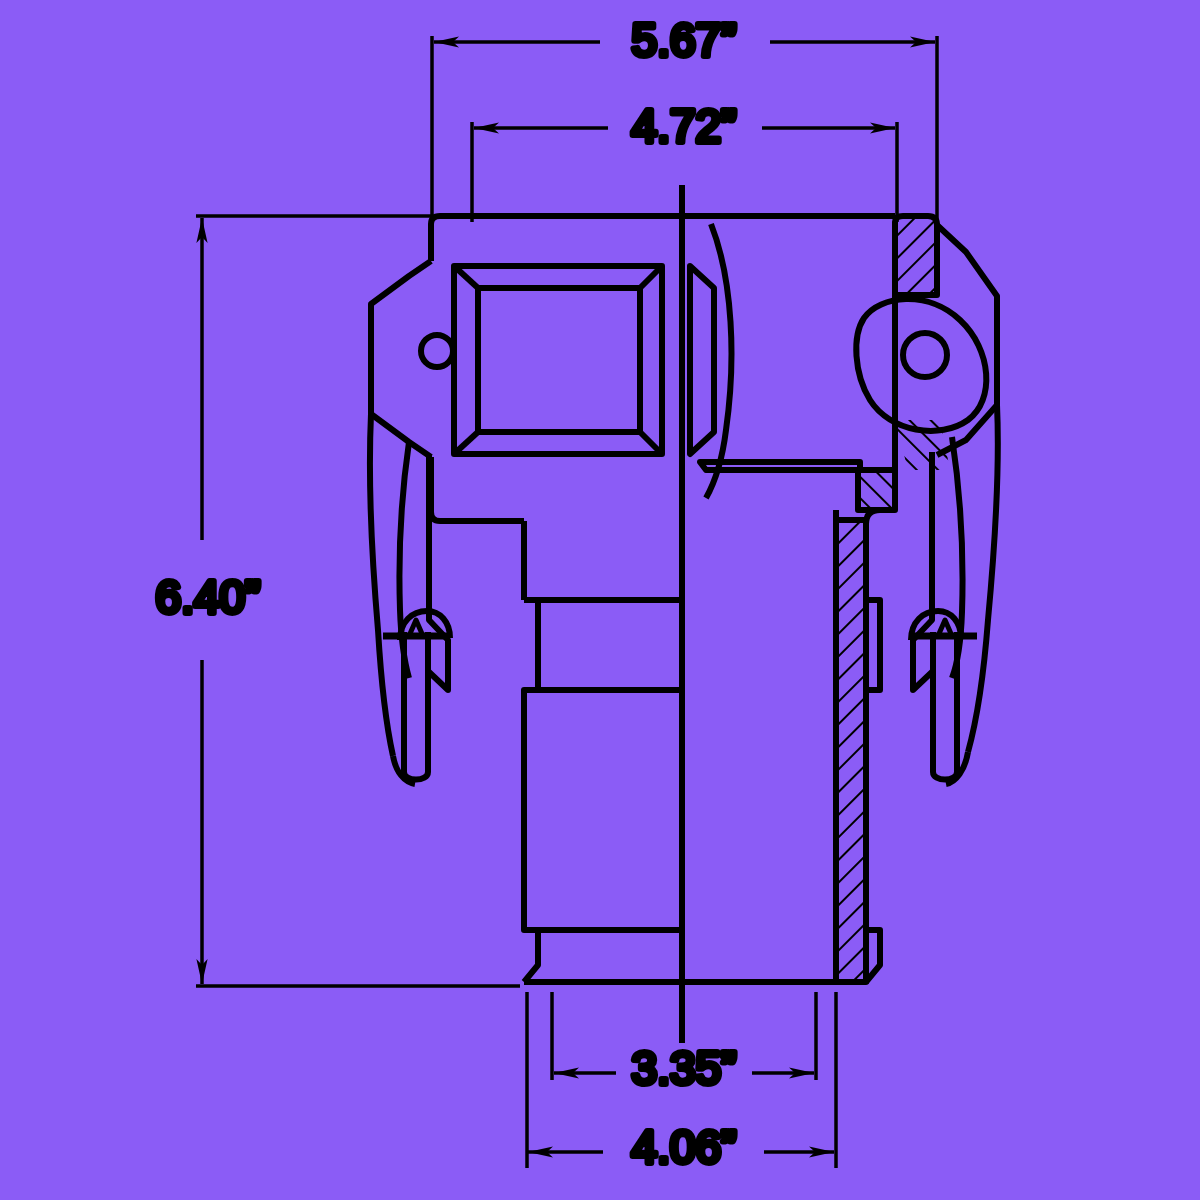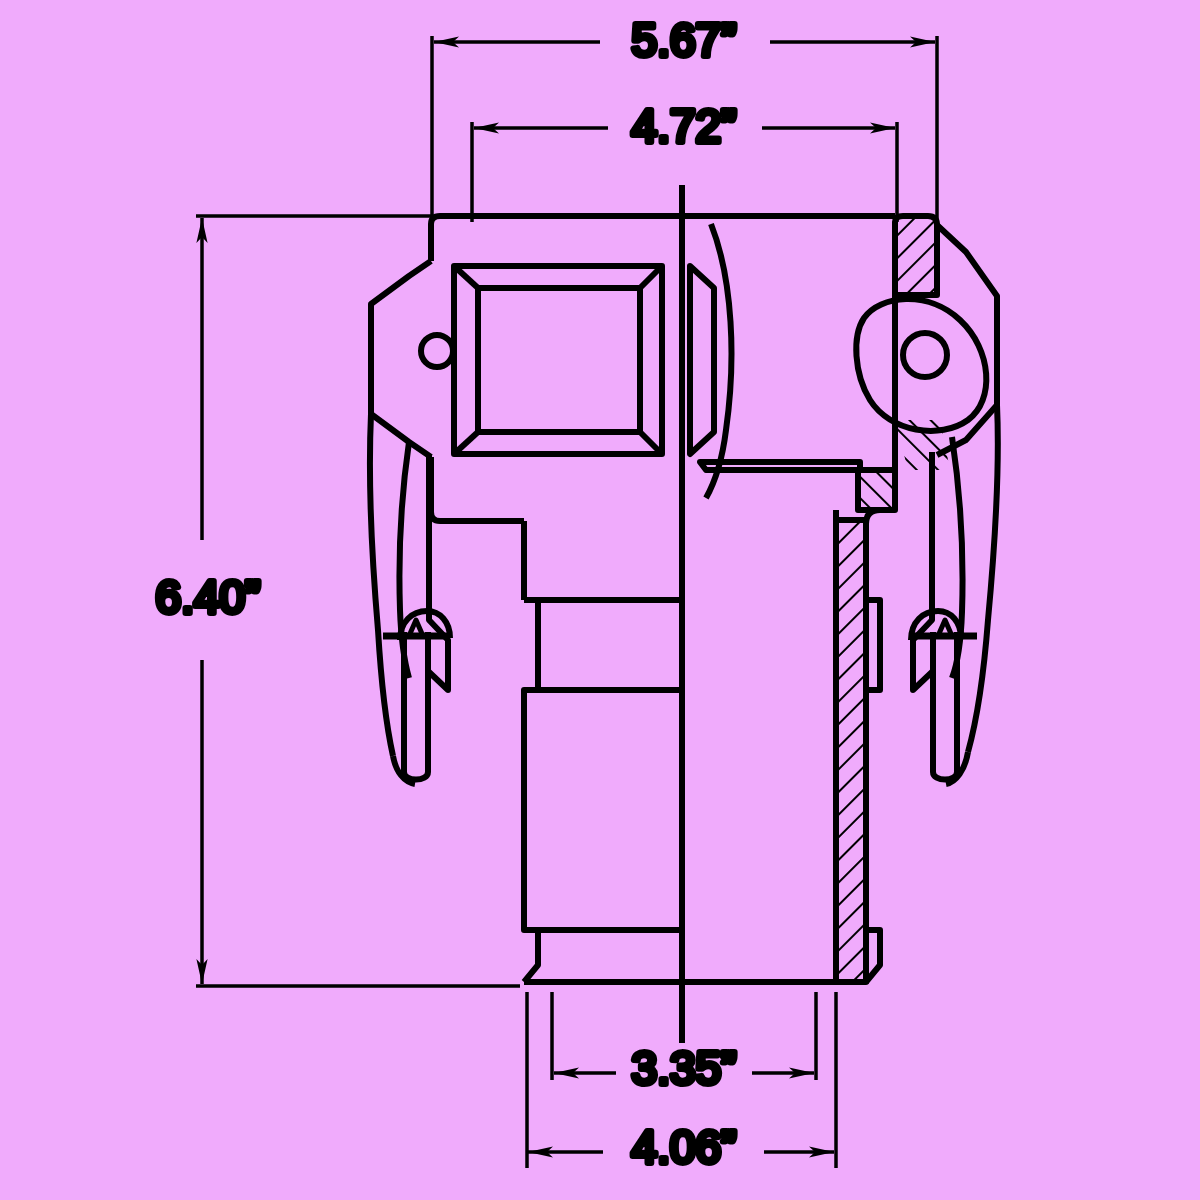--- a/index.html
+++ b/index.html
@@ -8,21 +8,21 @@
     padding: 0;
     background: #ffffff;
   }
   body {
     font-family: "Liberation Sans", sans-serif;
   }
   #sheet {
     position: relative;
     width: 1200px;
     height: 1200px;
-    background: #f0abfc;
+    background: #8b5cf6;
     overflow: hidden;
   }
   #sheet svg {
     display: block;
     width: 1200px;
     height: 1200px;
   }
   text.dim {
     font-family: "Liberation Sans", sans-serif;
     font-size: 46px;

